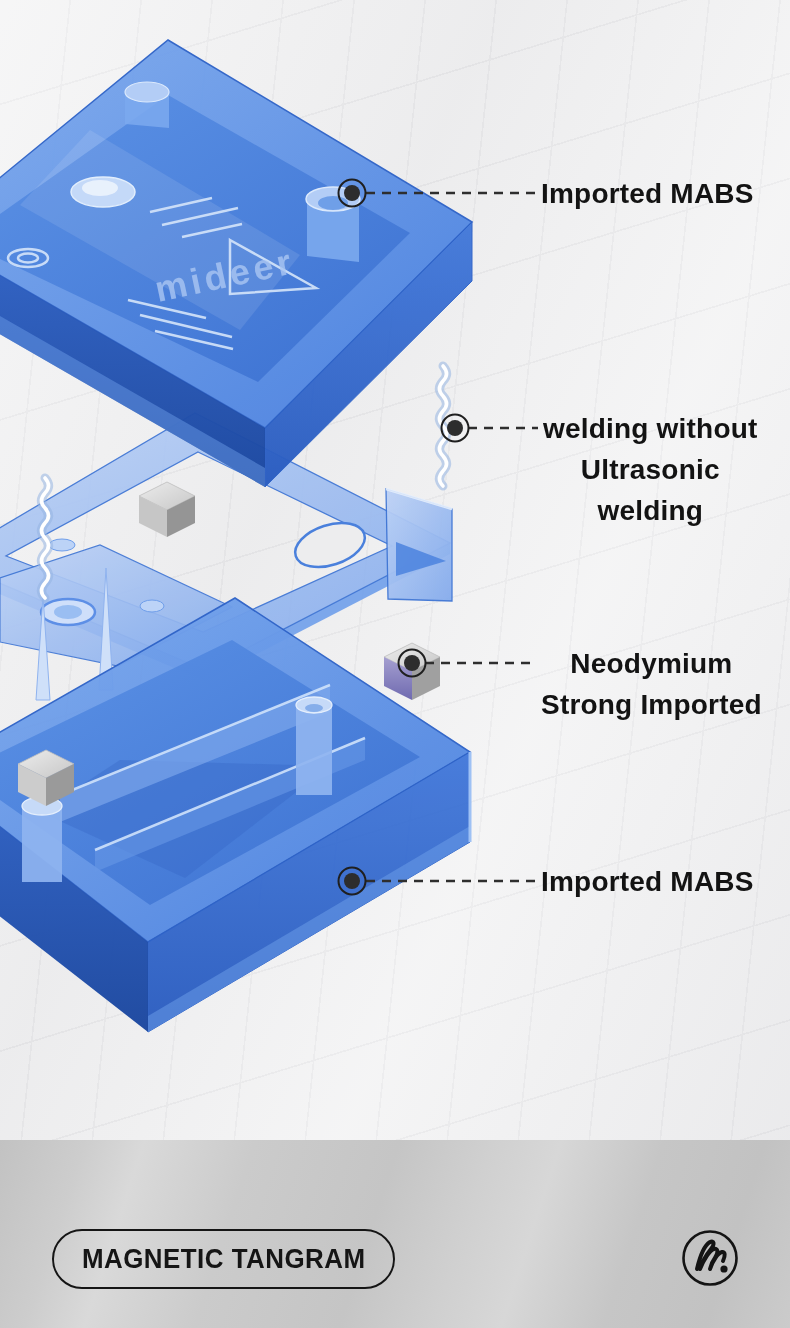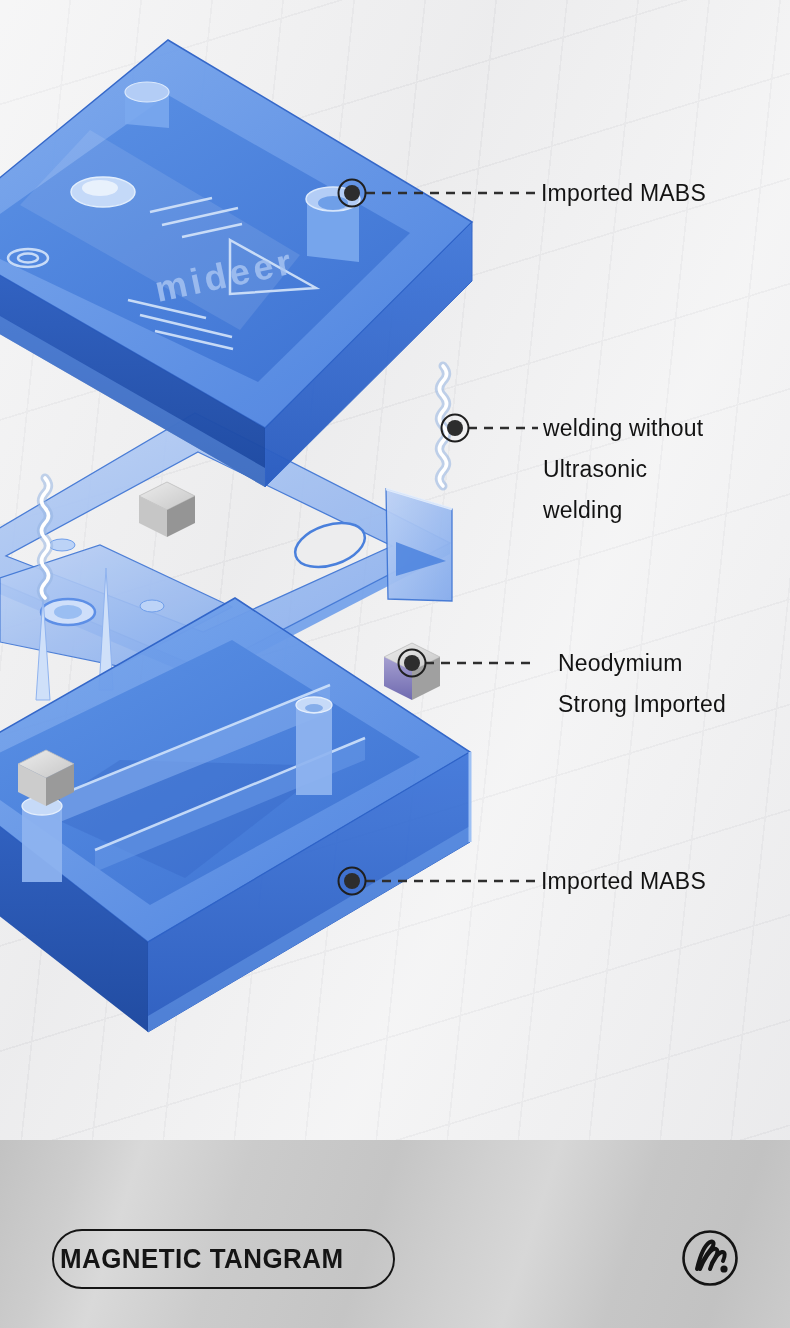--- a/index.html
+++ b/index.html
@@ -13,36 +13,37 @@
     background:
       linear-gradient(115deg, rgba(255,255,255,.45) 0%, rgba(228,228,230,.25) 38%, rgba(255,255,255,.35) 66%, rgba(224,224,227,.3) 100%),
       repeating-linear-gradient(96deg, transparent 0px, transparent 69px, #e4e4e6 69px, #e4e4e6 70.6px),
       repeating-linear-gradient(163deg, transparent 0px, transparent 99px, #e3e3e5 99px, #e3e3e5 100.6px),
       #efeff0;
   }
   .render{position:absolute;left:0;top:0;}
   .callout-label{
     position:absolute;
     color:#131313;
-    font-size:23px;
-    font-weight:400;
+    font-size:28px;
+    font-weight:700;
     line-height:41px;
     letter-spacing:.2px;
     white-space:nowrap;
+    text-align:center;
   }
   .callout-label span{display:block;}
   .footer{
     position:absolute;left:0;bottom:0;width:790px;height:188px;
     background:
       linear-gradient(108deg,#c2c2c2 0%,#cdcdcd 10%,#d9d9d9 17%,#cbcbcb 30%,#c5c5c5 47%,#d0d0d0 58%,#d7d7d7 66%,#c6c6c6 78%,#c2c2c2 90%,#cbcbcb 100%);
   }
   .badge-pill{
     position:absolute;left:52px;top:89px;width:343px;height:60px;
     border:2.5px solid #151515;border-radius:33px;
-    display:flex;align-items:center;justify-content:flex-start;
+    display:flex;align-items:center;justify-content:center;
     box-sizing:border-box;
     color:#151515;
   }
   .badge-pill span{
     font-size:27px;font-weight:700;letter-spacing:.5px;
     transform:scaleX(.96);
     white-space:nowrap;
   }
   .logo{position:absolute;left:680px;top:88px;width:60px;height:60px;}
 </style>
@@ -222,21 +223,21 @@
     <div class="callout-label" style="left:541px;top:173px;">
       <span>Imported MABS</span>
     </div>
 
     <div class="callout-label" style="left:543px;top:408px;">
       <span>welding without</span>
       <span>Ultrasonic</span>
       <span>welding</span>
     </div>
 
-    <div class="callout-label" style="left:541px;top:643px;margin-left:17px;">
+    <div class="callout-label" style="left:541px;top:643px;">
       <span>Neodymium</span>
       <span>Strong Imported</span>
     </div>
 
     <div class="callout-label" style="left:541px;top:861px;">
       <span>Imported MABS</span>
     </div>
   </div>
 
   <div class="footer">

